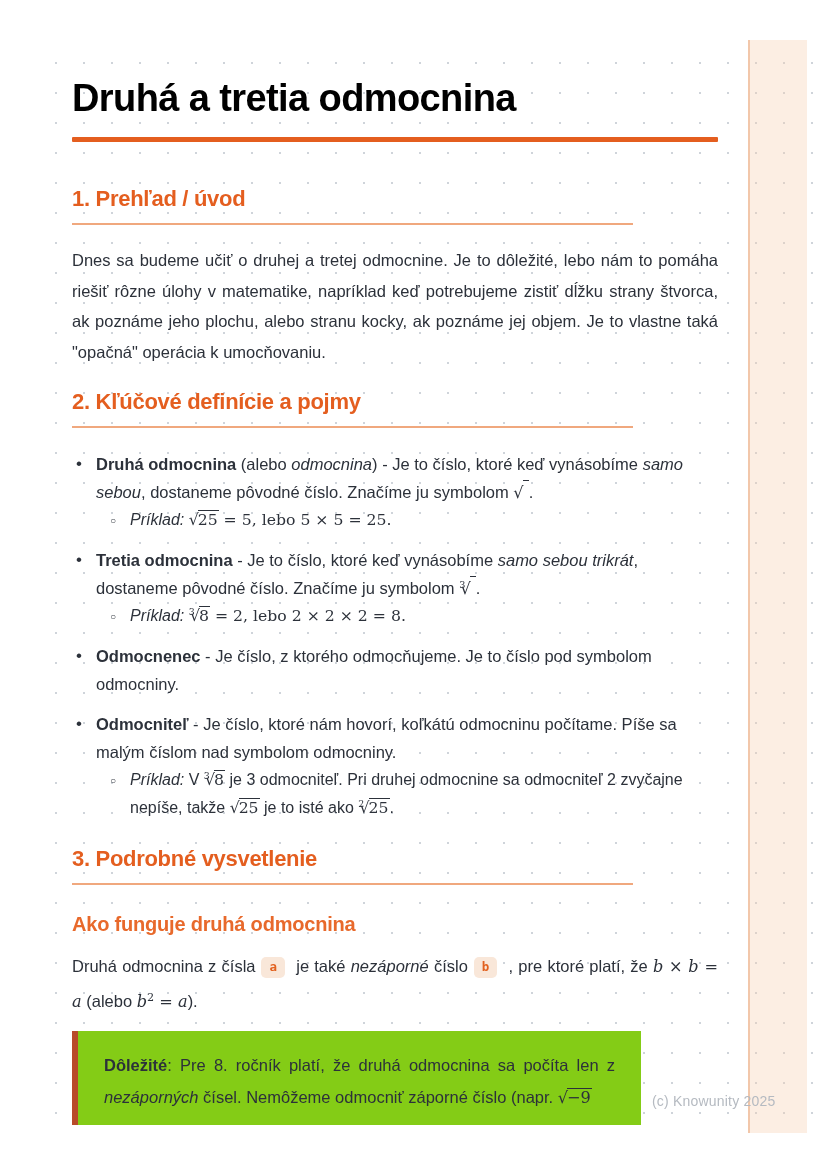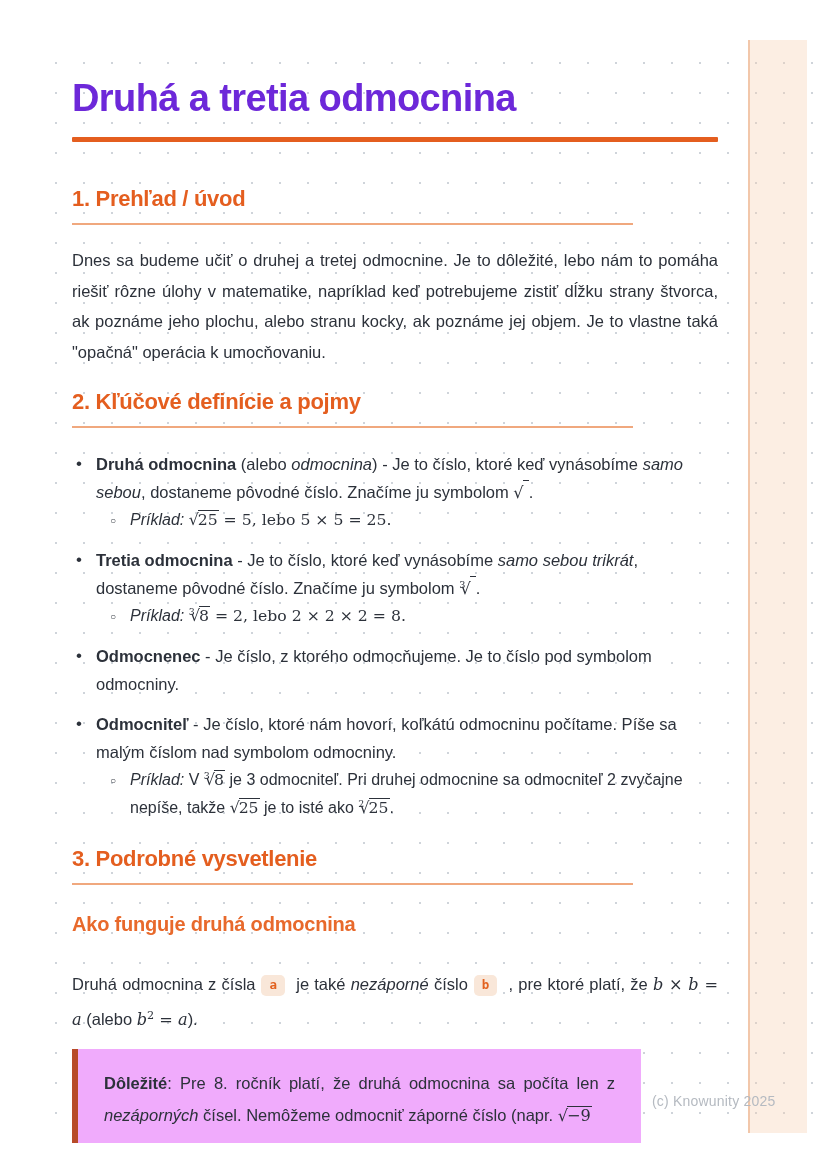--- a/index.html
+++ b/index.html
@@ -21,39 +21,39 @@
     position:absolute;left:748px;top:40px;width:57px;height:1093px;
     background:rgba(246,205,175,0.35);
     border-left:2px solid rgba(230,150,100,0.45);
     z-index:1;
   }
   .content{
     position:absolute;left:72px;top:40px;width:646px;z-index:2;
   }
   h1{
     margin:36px 0 0;font-size:38px;line-height:44px;font-weight:800;
-    letter-spacing:-0.6px;color:#6d28d9;
+    letter-spacing:-0.6px;color:#000000;
   }
   .title-rule{margin-top:17px;height:5px;width:100%;background:#e45e1f;border-radius:1px;}
   h2{
     margin:40px 0 0;font-size:22px;line-height:33px;font-weight:800;
     letter-spacing:-0.3px;color:#e45e1f;
   }
   h2.tight{margin-top:18px;}
   h2.s3{margin-top:20px;}
   .rule{margin-top:8px;height:2px;width:561px;background:#f0a87e;}
   h3{
     margin:26px 0 0;font-size:20px;line-height:26px;font-weight:800;
     color:#e8692b;letter-spacing:-0.2px;
   }
   p.body{
     margin:20px 0 0;font-size:16.5px;line-height:30.5px;
   }
   .just{text-align:justify;}
-  p.inline-p{margin:32px 0 0;font-size:16.5px;line-height:31px;text-align:justify;}
+  p.inline-p{margin:14px 0 0;font-size:16.5px;line-height:31px;text-align:justify;}
 
   ul.deflist{list-style:none;margin:22px 0 0;padding:0;}
   ul.deflist > li{
     position:relative;padding-left:24px;margin:0 0 12px;
     font-size:16.5px;line-height:28px;
   }
   ul.deflist > li::before{
     content:"•";position:absolute;left:4px;top:0;color:#2c313a;font-size:17px;
   }
   ul.sublist{list-style:none;margin:0;padding:0 0 0 14px;}
@@ -86,21 +86,21 @@
     position:relative;z-index:1;font-style:normal;
   }
   .rsign{letter-spacing:-1px;}
   .rand{
     display:inline-block;border-top:1.4px solid currentColor;
     padding-right:1px;line-height:1.15;min-width:5px;height:1.08em;
   }
 
   .callout{
     margin-top:14px;width:511px;
-    background:#f0abfc;border-left:6px solid #b84b29;
+    background:#84cc16;border-left:6px solid #b84b29;
     padding:18px 26px 12px 26px;
   }
   .callout p{
     margin:0;font-size:16.5px;line-height:32px;text-align:justify;
   }
   .watermark{
     position:absolute;left:652px;top:1093px;z-index:3;
     font-size:14px;color:#b5bac1;letter-spacing:0.2px;white-space:nowrap;
   }
 </style>

